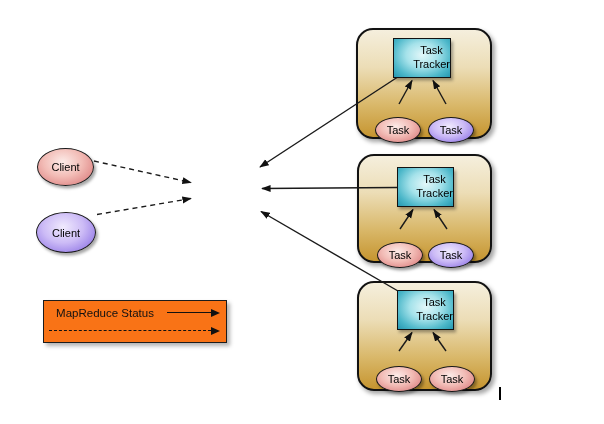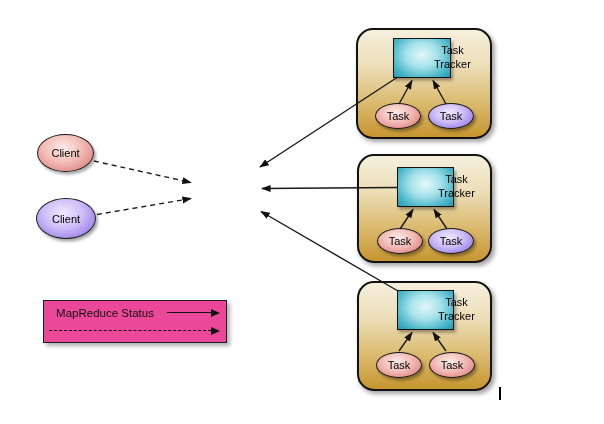--- a/index.html
+++ b/index.html
@@ -11,36 +11,36 @@
     position:absolute; box-sizing:border-box;
     border:2px solid #121212; border-radius:17px;
     background:linear-gradient(180deg,#f5efdd 0%, #ecddb6 35%, #d9b86a 70%, #c69530 100%);
     box-shadow:2.5px 3px 4px rgba(0,0,0,0.35);
   }
   .tealbox {
     position:absolute; box-sizing:border-box;
     border:1.4px solid #121212;
     background:radial-gradient(ellipse at 50% 42%, #e2f7f9 0%, #a5e2ea 40%, #4cb7c9 75%, #2698b1 100%);
     box-shadow:2px 2.5px 3px rgba(0,0,0,0.35);
-    display:flex; align-items:center; justify-content:flex-start; text-align:center;
+    display:flex; align-items:center; justify-content:flex-end; text-align:center;
     font-size:11px; line-height:1.25;padding-left:40px;
   }
   .ellipse {
     position:absolute; box-sizing:border-box;
     border:1.6px solid #1a1a1a; border-radius:50%;
     display:flex; align-items:center; justify-content:center;
-    font-size:11px; box-shadow:2px 2.5px 3px rgba(0,0,0,0.35);
+    font-size:11px; box-shadow:2px 2.5px 3px rgba(0,0,0,0.35);margin-top:14px;
   }
   .pink   { background:radial-gradient(ellipse at 45% 36%, #fcebe8 0%, #f2bcb6 45%, #dd8383 85%, #d07272 100%); }
   .purple { background:radial-gradient(ellipse at 45% 36%, #f0eafd 0%, #ccbbf6 45%, #9379e6 85%, #8568dd 100%); }
   .node-label { pointer-events:none; }
 
   #legend {
     position:absolute; left:43px; top:300px; width:184px; height:43px;
-    box-sizing:border-box; background:#ec4899; border:1.8px solid #1c1c1c;
+    box-sizing:border-box; background:#f97316; border:1.8px solid #1c1c1c;
     box-shadow:2.5px 3px 4px rgba(0,0,0,0.3);
     display:flex; flex-direction:column; justify-content:space-evenly; padding:2px 6px 2px 2px;
   }
   .legend-row { display:flex; align-items:center; height:17px; }
   .legend-label { width:118px; text-align:center; font-size:11.5px; color:#111; white-space:nowrap; }
   .legend-arrow { flex:1; display:flex; align-items:center; margin-left:3px; }
   .legend-line { flex:1; height:0; }
   .legend-line.solid  { border-top:1.6px solid #111; }
   .legend-line.dashed { border-top:1.6px dashed #111; }
   .legend-head {

